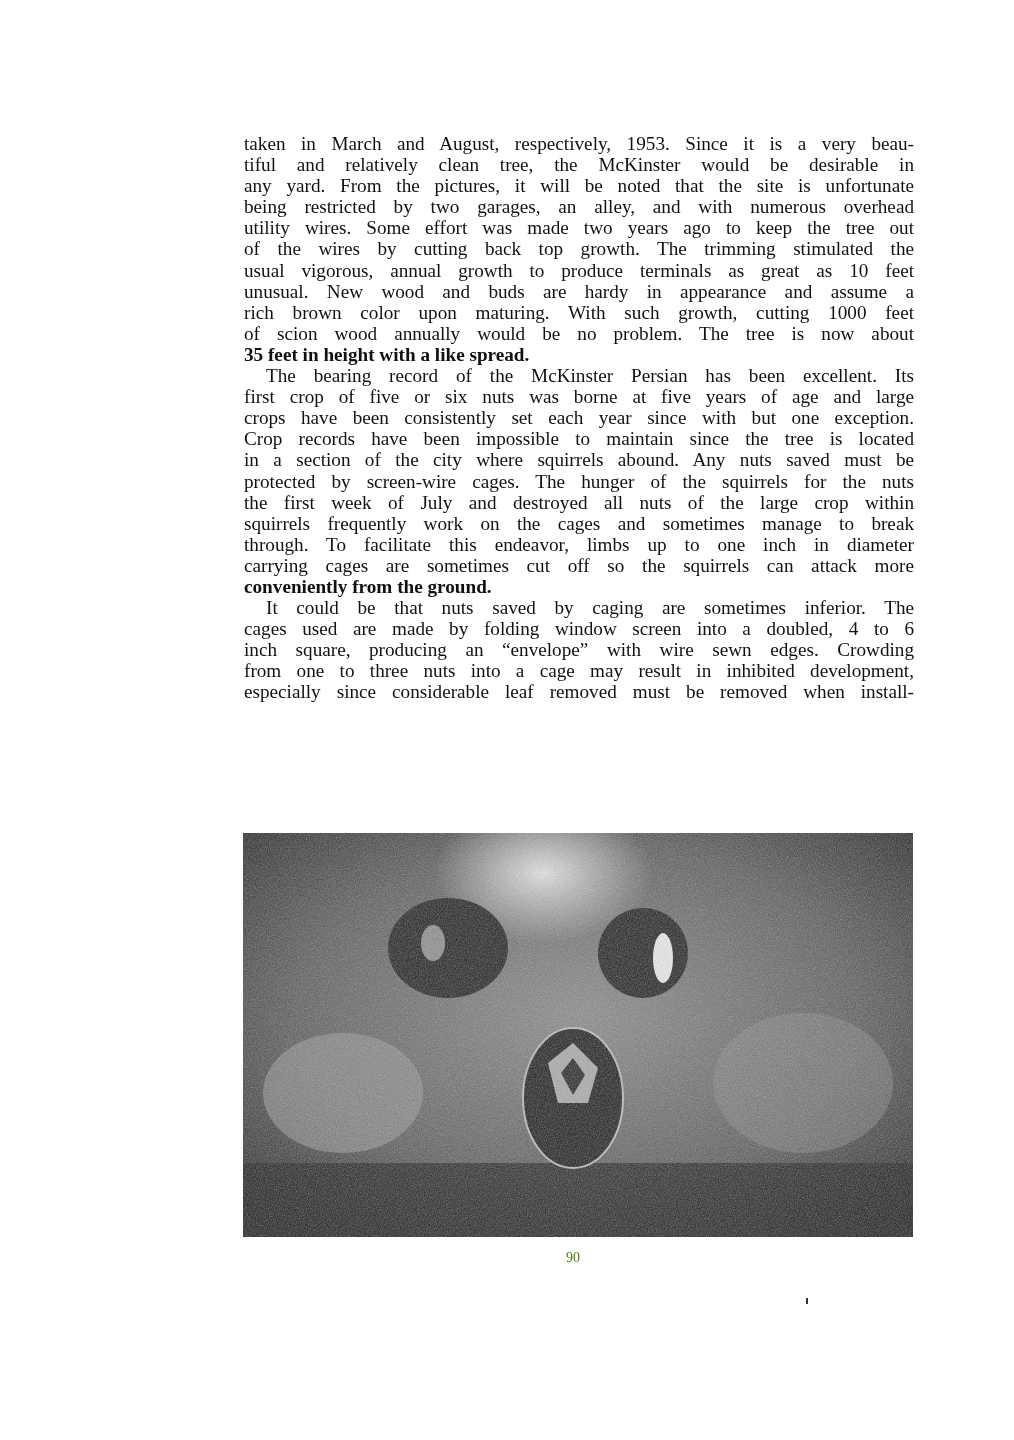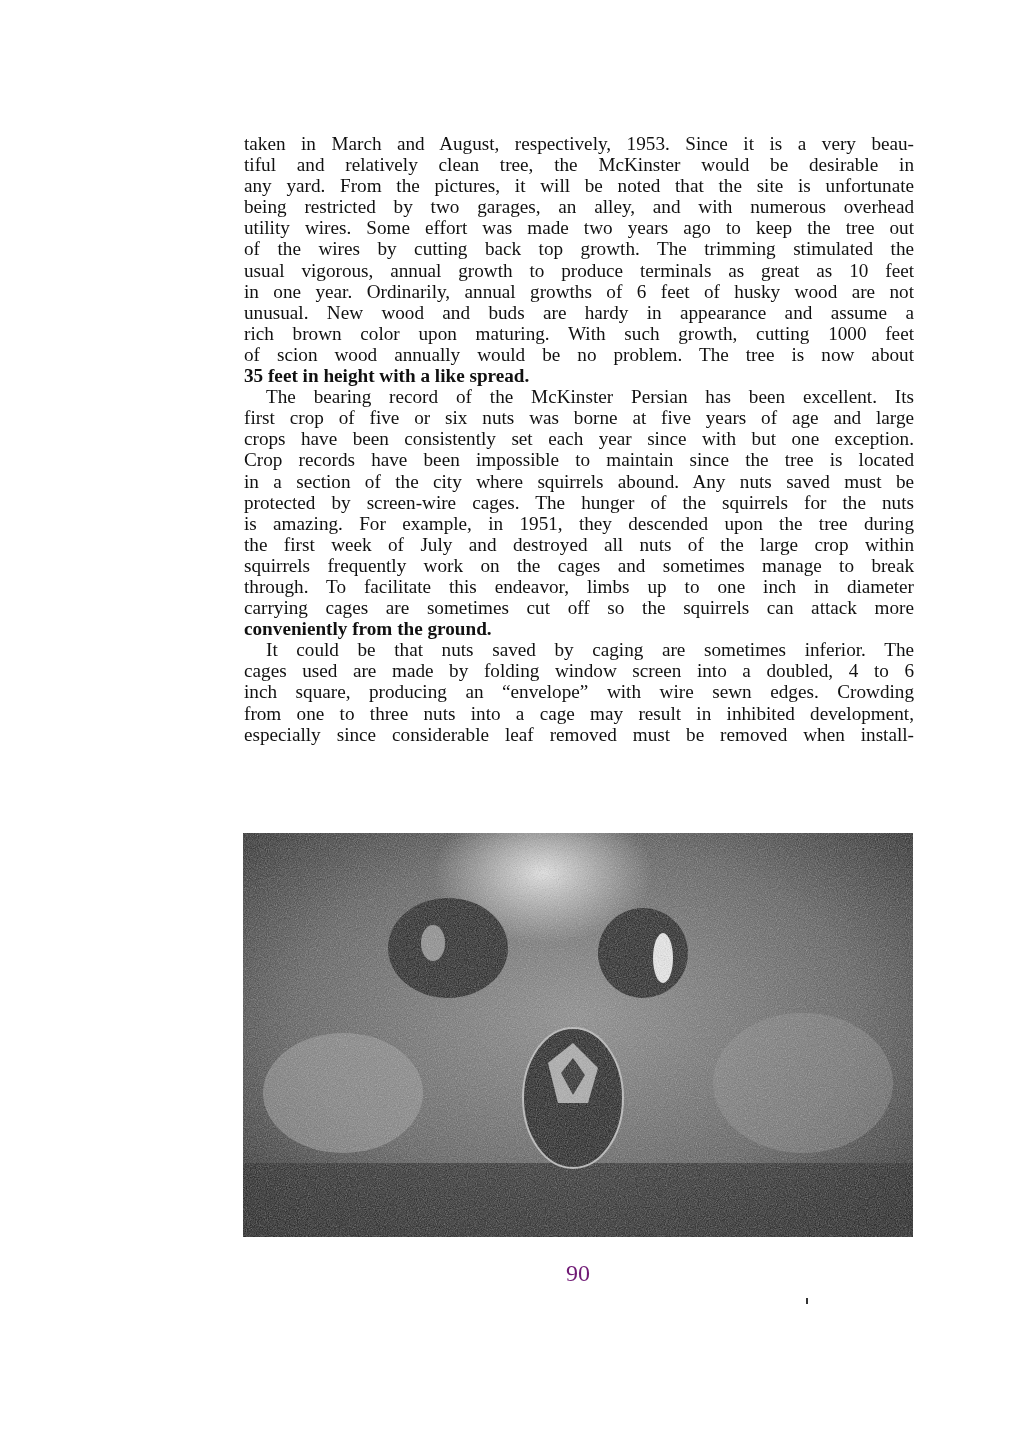--- a/index.html
+++ b/index.html
@@ -13,48 +13,46 @@
   .line { display: block; white-space: nowrap; text-align: justify; text-align-last: justify; height: 21.1px; }
   .line.last { text-align-last: left; font-weight: bold; }
   .line.indent { padding-left: 22px; }
   .photo {
     position: absolute; left: 243px; top: 833px; width: 670px; height: 404px;
     background: #2a2a2a; overflow: hidden;
   }
   .photo svg { display: block; width: 100%; height: 100%; }
   .page-number {
     position: absolute; left: 566px; top: 1250px;
-    font-family: "Liberation Serif", "DejaVu Serif", serif; font-size: 24px; color: #701a75; margin-top: 10px;
+    font-family: "Liberation Serif", "DejaVu Serif", serif; font-size: 14px; color: #4d7c0f;
   }
   .speck { position: absolute; background: #333; }
 </style>
 </head>
 <body>
 
 <div class="page">
   <div class="text-block" id="text-block">
       <span class="line">taken in March and August, respectively, 1953. Since it is a very beau-</span>
       <span class="line">tiful and relatively clean tree, the McKinster would be desirable in</span>
       <span class="line">any yard. From the pictures, it will be noted that the site is unfortunate</span>
       <span class="line">being restricted by two garages, an alley, and with numerous overhead</span>
       <span class="line">utility wires. Some effort was made two years ago to keep the tree out</span>
       <span class="line">of the wires by cutting back top growth. The trimming stimulated the</span>
       <span class="line">usual vigorous, annual growth to produce terminals as great as 10 feet</span>
-      <span class="line">in one year. Ordinarily, annual growths of 6 feet of husky wood are not</span>
       <span class="line">unusual. New wood and buds are hardy in appearance and assume a</span>
       <span class="line">rich brown color upon maturing. With such growth, cutting 1000 feet</span>
       <span class="line">of scion wood annually would be no problem. The tree is now about</span>
       <span class="line last">35 feet in height with a like spread.</span>
       <span class="line indent">The bearing record of the McKinster Persian has been excellent. Its</span>
       <span class="line">first crop of five or six nuts was borne at five years of age and large</span>
       <span class="line">crops have been consistently set each year since with but one exception.</span>
       <span class="line">Crop records have been impossible to maintain since the tree is located</span>
       <span class="line">in a section of the city where squirrels abound. Any nuts saved must be</span>
       <span class="line">protected by screen-wire cages. The hunger of the squirrels for the nuts</span>
-      <span class="line">is amazing. For example, in 1951, they descended upon the tree during</span>
       <span class="line">the first week of July and destroyed all nuts of the large crop within</span>
       <span class="line">squirrels frequently work on the cages and sometimes manage to break</span>
       <span class="line">through. To facilitate this endeavor, limbs up to one inch in diameter</span>
       <span class="line">carrying cages are sometimes cut off so the squirrels can attack more</span>
       <span class="line last">conveniently from the ground.</span>
       <span class="line indent">It could be that nuts saved by caging are sometimes inferior. The</span>
       <span class="line">cages used are made by folding window screen into a doubled, 4 to 6</span>
       <span class="line">inch square, producing an “envelope” with wire sewn edges. Crowding</span>
       <span class="line">from one to three nuts into a cage may result in inhibited development,</span>
       <span class="line">especially since considerable leaf removed must be removed when install-</span>

